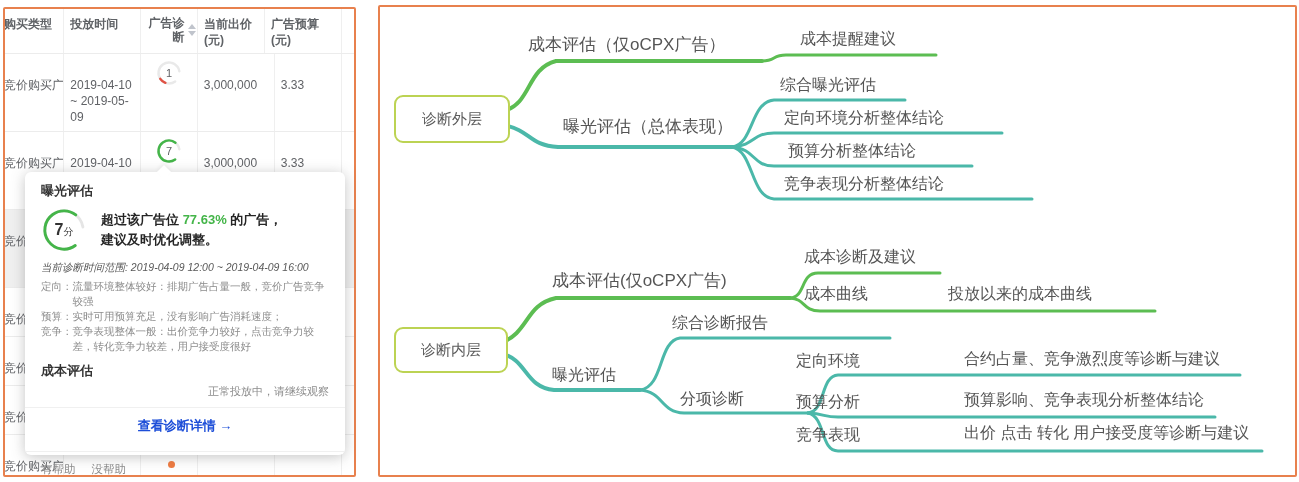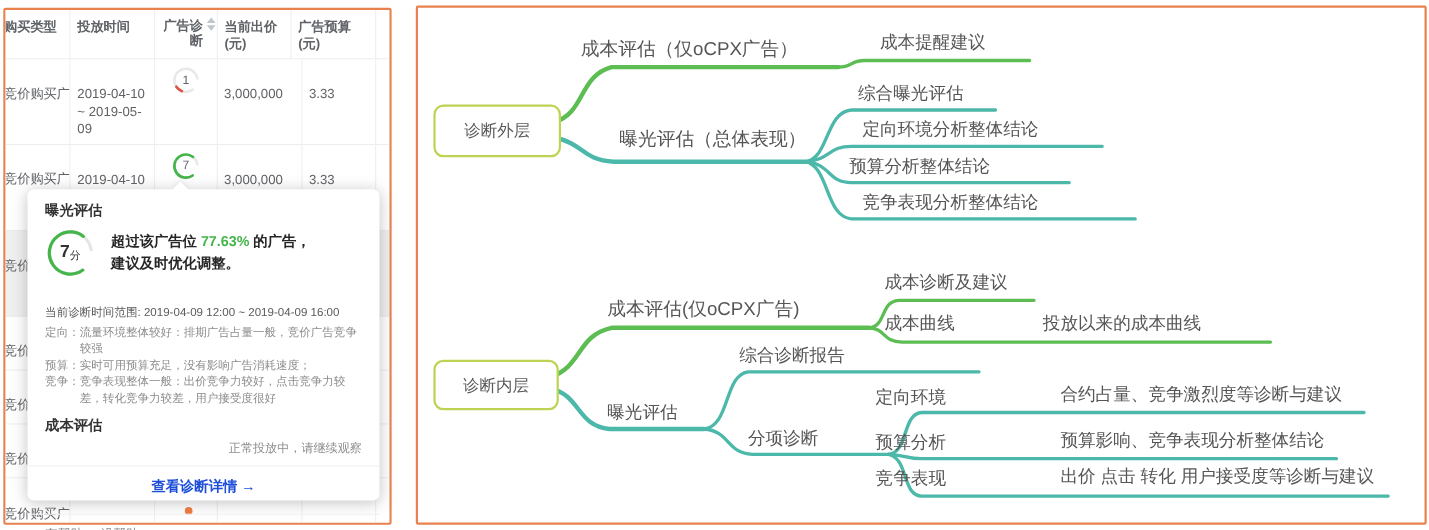--- a/index.html
+++ b/index.html
@@ -17,21 +17,21 @@
   .c1{width:60px;text-indent:-7px;overflow:hidden;white-space:nowrap;}
   .c2{width:78px;}
   .c3{width:57px;display:flex;justify-content:center;align-items:flex-start;padding-top:6px;}
   .c4{width:78px;}
   .c5{width:68px;}
   .c6{flex:1;border-right:none;}
   .thead .td{font-weight:bold;color:#5f6266;padding-top:7px;padding-bottom:5px;}
   .thead{min-height:36px;}
   .rowfull{min-height:47px;}
   .rowpart{height:48px;}
-  .h3wrap{display:flex;align-items:flex-start;}
+  .h3wrap{display:flex;align-items:center;}
   .h3wrap .lbl{display:inline-block;width:42px;text-align:right;line-height:14px;}
   .caret{display:inline-flex;flex-direction:column;gap:2px;margin-left:3px;}
   .caret i{width:0;height:0;border-left:4px solid transparent;border-right:4px solid transparent;}
   .caret .up{border-bottom:5px solid #c0c4cc;}
   .caret .dn{border-top:5px solid #c0c4cc;}
   .cellflex{display:flex;align-items:center;gap:5px;}
   .gauge{position:relative;width:26px;height:26px;}
   .gnum{position:absolute;left:0;top:0;width:26px;height:26px;display:flex;align-items:center;
         justify-content:center;font-size:11px;color:#606266;}
   .pencil{flex:0 0 auto;}
@@ -45,21 +45,21 @@
                transform:rotate(45deg);box-shadow:-2px -2px 4px rgba(0,0,0,.05);}
   .pp-title{font-size:13px;font-weight:bold;color:#333;margin-bottom:7px;}
   .pp-scorerow{display:flex;align-items:center;}
   .pp-gauge{position:relative;width:46px;height:46px;flex:0 0 auto;}
   .pp-gnum{position:absolute;left:0;top:0;width:46px;height:46px;display:flex;align-items:center;
            justify-content:center;color:#333;}
   .pp-gnum b{font-size:16px;font-weight:bold;}
   .pp-gnum i{font-style:normal;font-size:10px;margin-top:3px;}
   .pp-headline{margin-left:14px;font-size:13px;font-weight:bold;color:#262626;line-height:20px;}
   .green{color:#44B549;}
-  .pp-time{margin-top:24px;font-size:10.5px;color:#595959;}
+  .pp-time{margin-top:8px;font-size:10.5px;color:#595959;font-style:italic;}
   .pp-details{margin-top:4px;font-size:10.5px;color:#8c8c8c;line-height:15px;}
   .d-line{display:flex;}
   .d-label{flex:0 0 auto;}
   .d-text{flex:1;}
   .pp-sec2{font-size:13px;font-weight:bold;color:#333;margin-top:8px;}
   .pp-sec2txt{margin-top:4px;color:#8c8c8c;font-size:11px;text-align:right;}
   .pp-div{height:1px;background:#f0f0f0;margin:8px -16px 0 -16px;}
   .pp-link{text-align:center;padding:9px 0 8px 0;font-size:13px;font-weight:bold;color:#1d4ed8;cursor:pointer;}
   .pp-feedback{display:flex;justify-content:space-between;align-items:center;padding:10px 0 0 0;}
   .pp-q{color:#595959;font-size:11.5px;}
@@ -290,21 +290,21 @@
         <path d="M 428 406 C 446 410 440 444 458 444 H 882" stroke-width="3"></path>
       </g>
     </svg>
 
     <div class="mroot" style="left:14px;top:88px;width:112px;height:44px;">诊断外层</div>
     <div class="mlabel" style="left:148px;top:26px;font-size:17px;">成本评估（仅oCPX广告）</div>
     <div class="mlabel" style="left:420px;top:22px;">成本提醒建议</div>
     <div class="mlabel" style="left:183px;top:108px;font-size:17px;">曝光评估（总体表现）</div>
     <div class="mlabel" style="left:400px;top:68px;">综合曝光评估</div>
     <div class="mlabel" style="left:404px;top:101px;">定向环境分析整体结论</div>
-    <div class="mlabel" style="left:392px;top:134px;">预算分析整体结论</div>
+    <div class="mlabel" style="left:408px;top:134px;">预算分析整体结论</div>
     <div class="mlabel" style="left:404px;top:167px;">竞争表现分析整体结论</div>
 
     <div class="mroot" style="left:14px;top:320px;width:110px;height:42px;">诊断内层</div>
     <div class="mlabel" style="left:172px;top:262px;font-size:17px;">成本评估(仅oCPX广告)</div>
     <div class="mlabel" style="left:424px;top:240px;">成本诊断及建议</div>
     <div class="mlabel" style="left:424px;top:277px;">成本曲线</div>
     <div class="mlabel" style="left:568px;top:277px;">投放以来的成本曲线</div>
     <div class="mlabel" style="left:172px;top:358px;">曝光评估</div>
     <div class="mlabel" style="left:292px;top:306px;">综合诊断报告</div>
     <div class="mlabel" style="left:300px;top:382px;">分项诊断</div>

